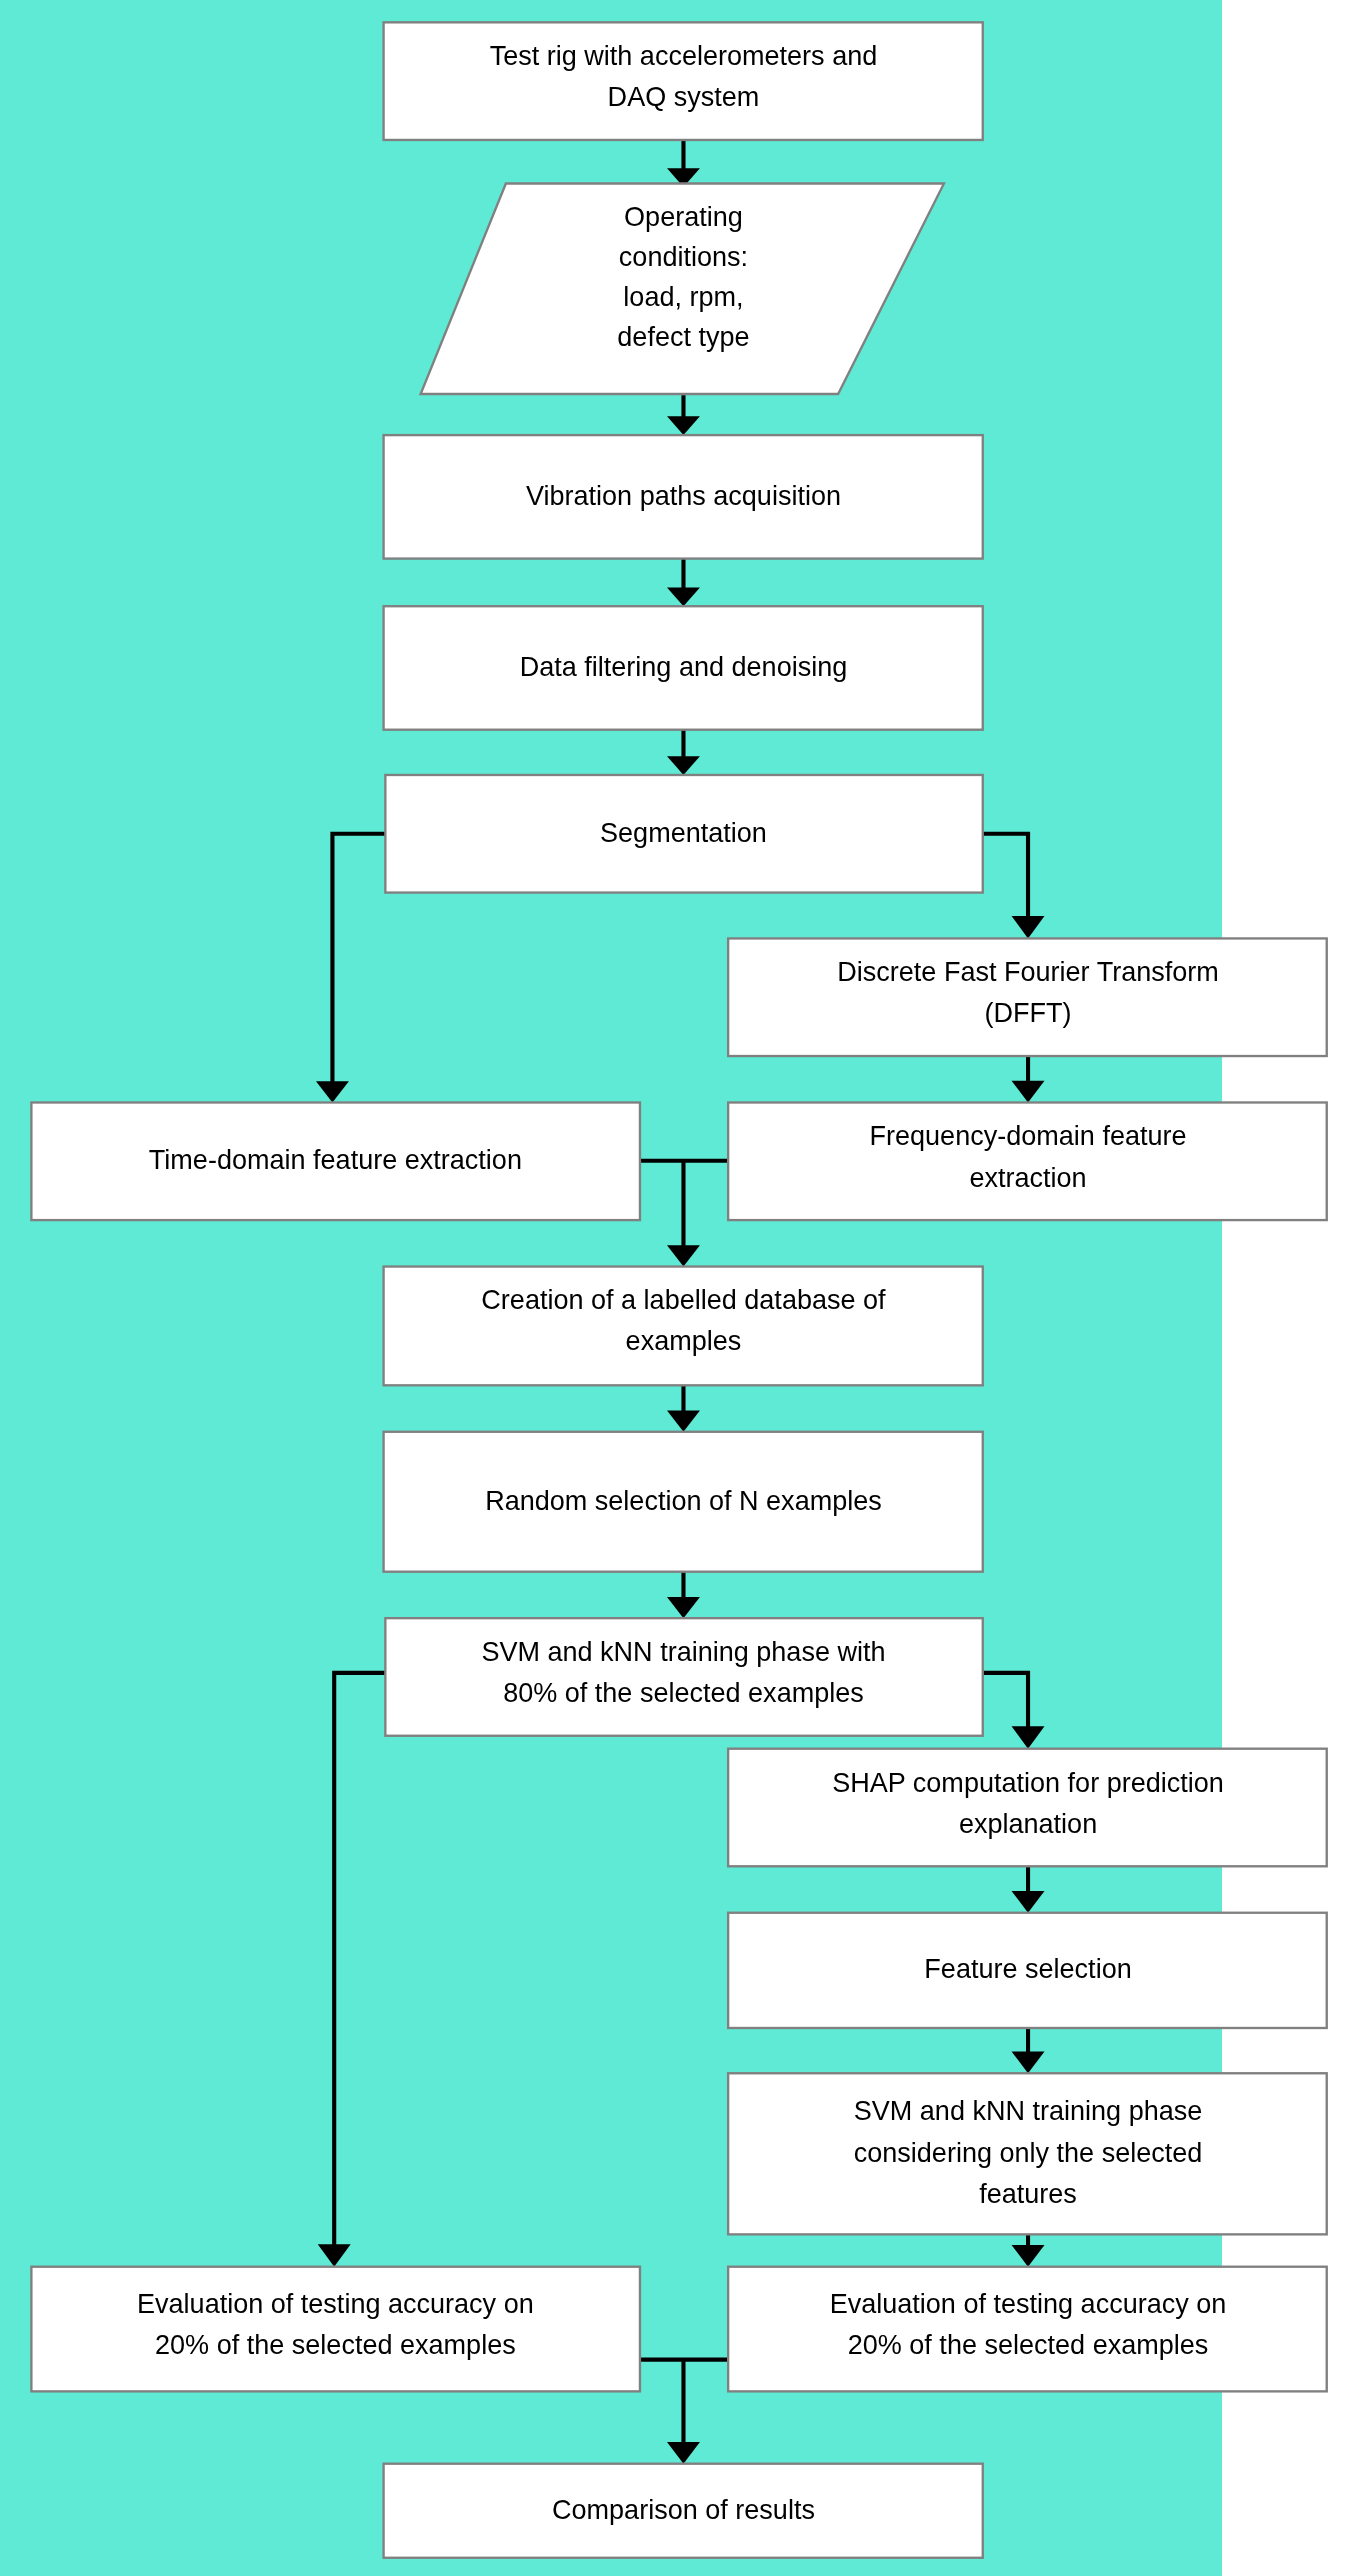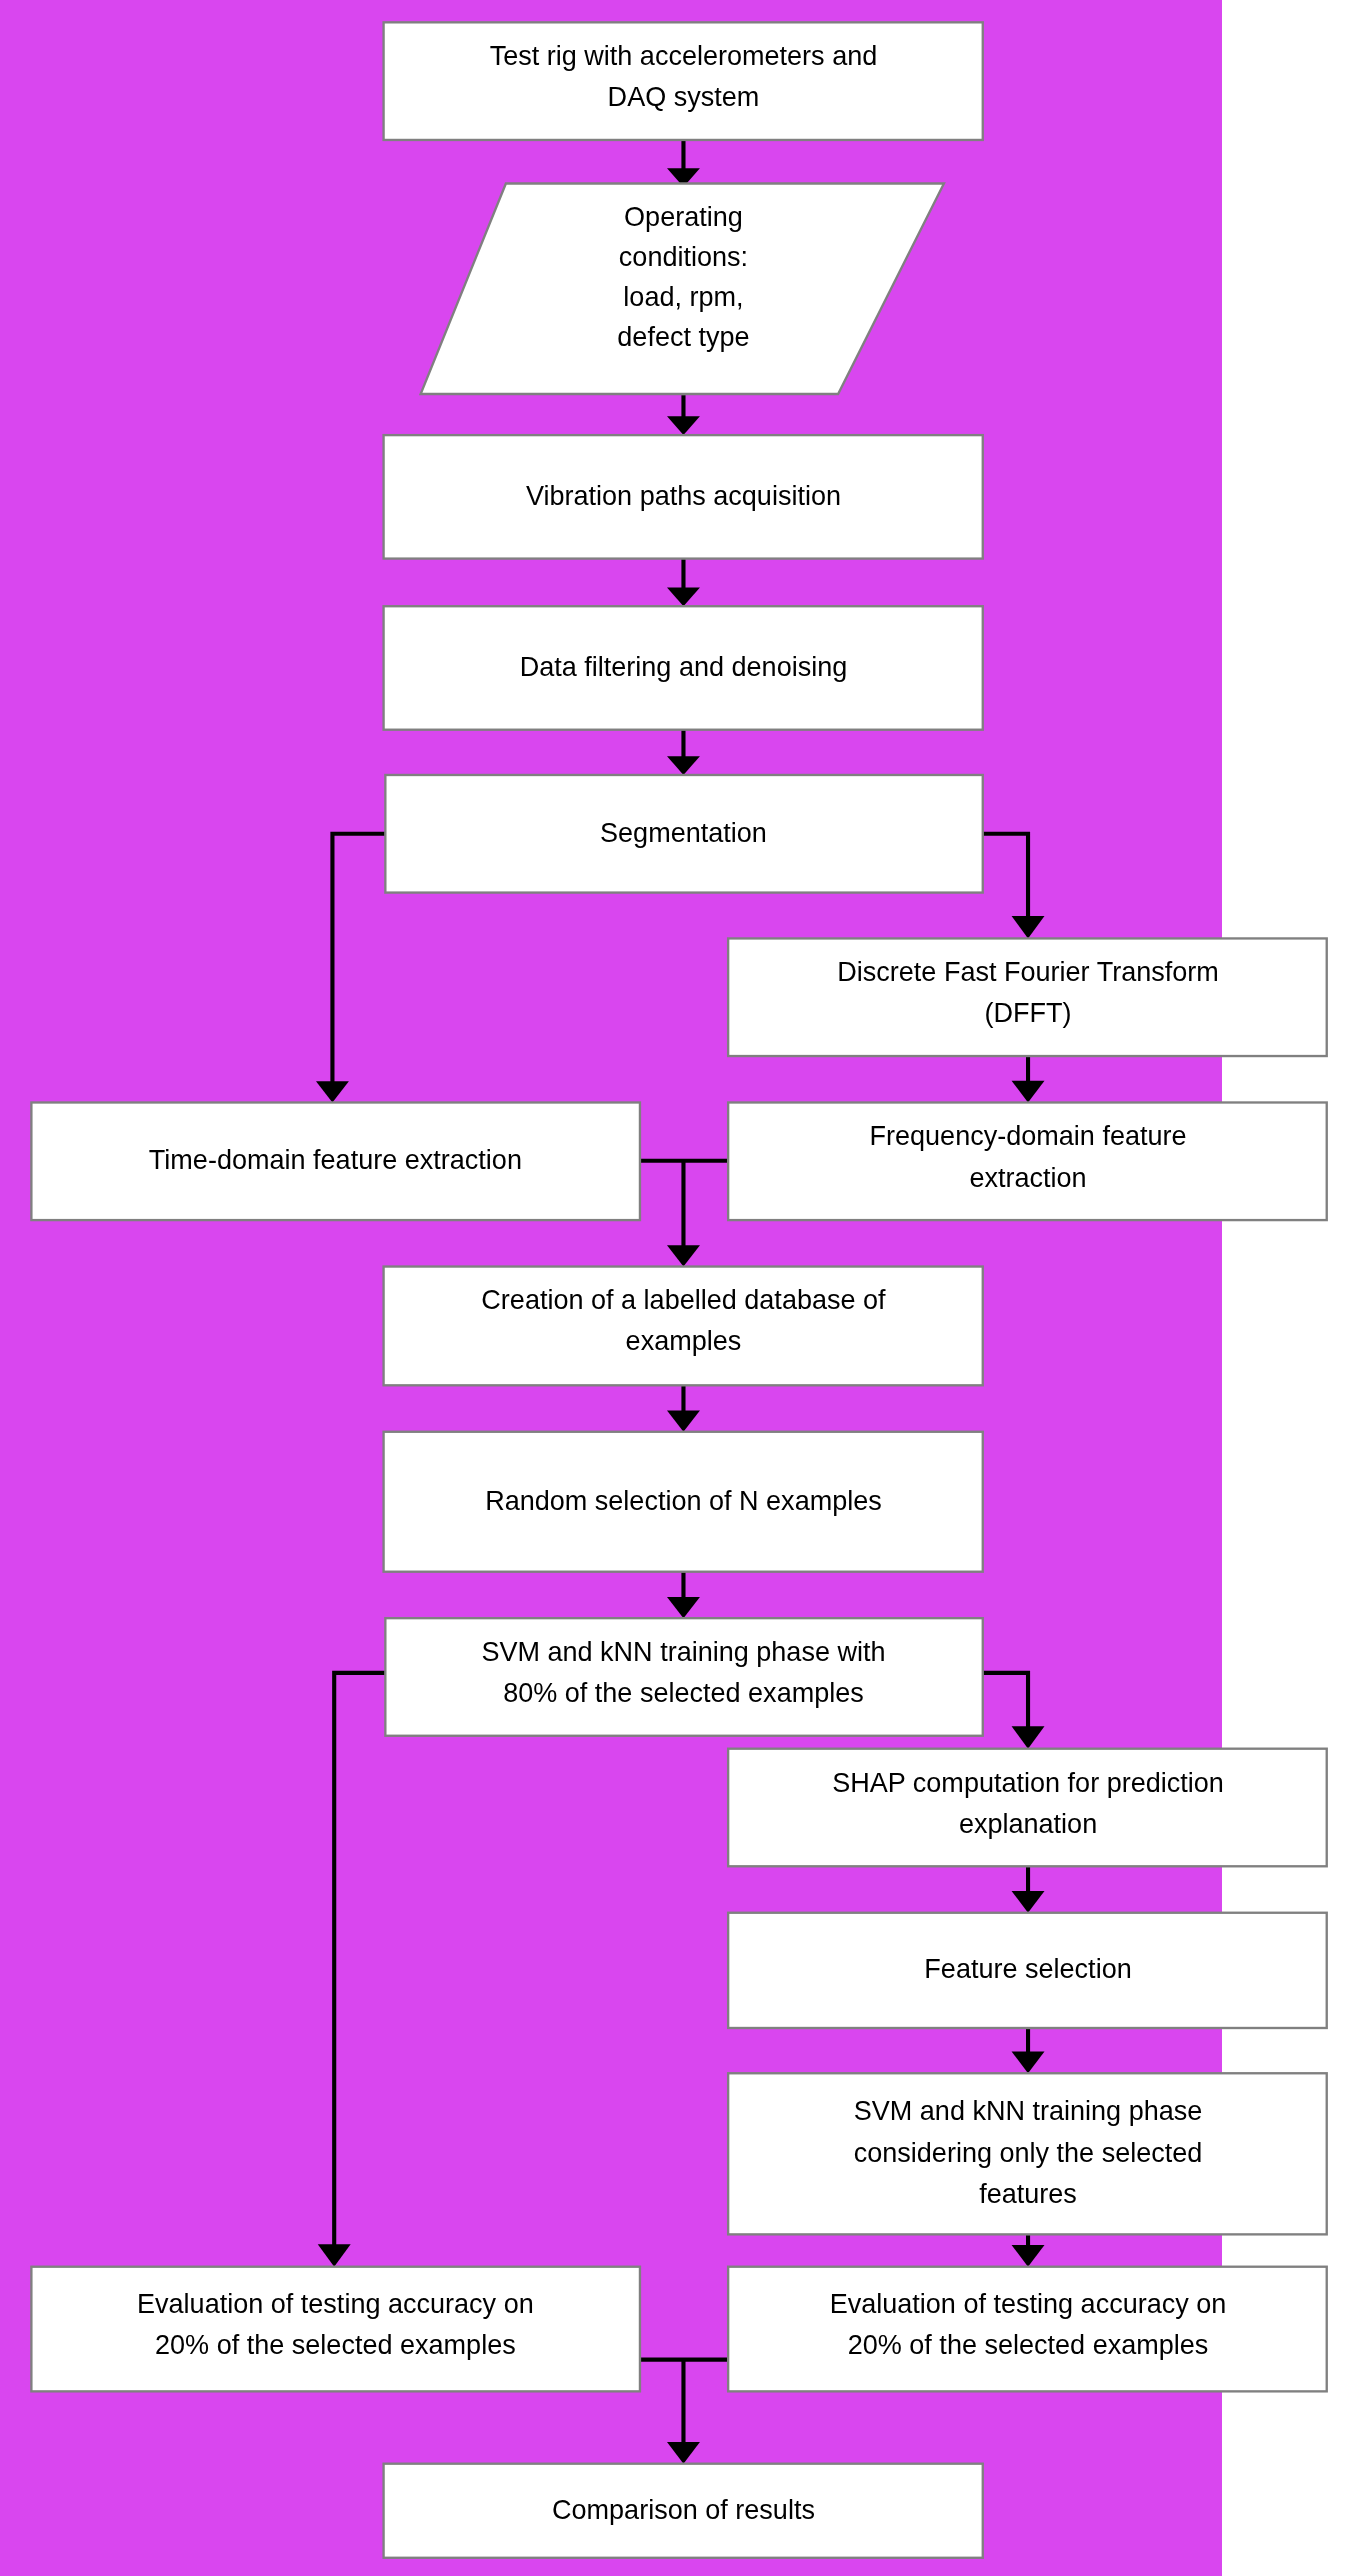--- a/index.html
+++ b/index.html
@@ -10,21 +10,21 @@
   body {
     width: 1354px;
     height: 2576px;
     font-family: "Liberation Sans", sans-serif;
     overflow: hidden;
   }
   #flowchart-root {
     position: relative;
     width: 1222px;
     height: 2576px;
-    background: #d946ef;
+    background: #5eead4;
   }
   svg.fc {
     position: absolute;
     top: 0;
     left: 0;
     width: 1354px;
     height: 2576px;
     display: block;
   }
   .node-rect {

